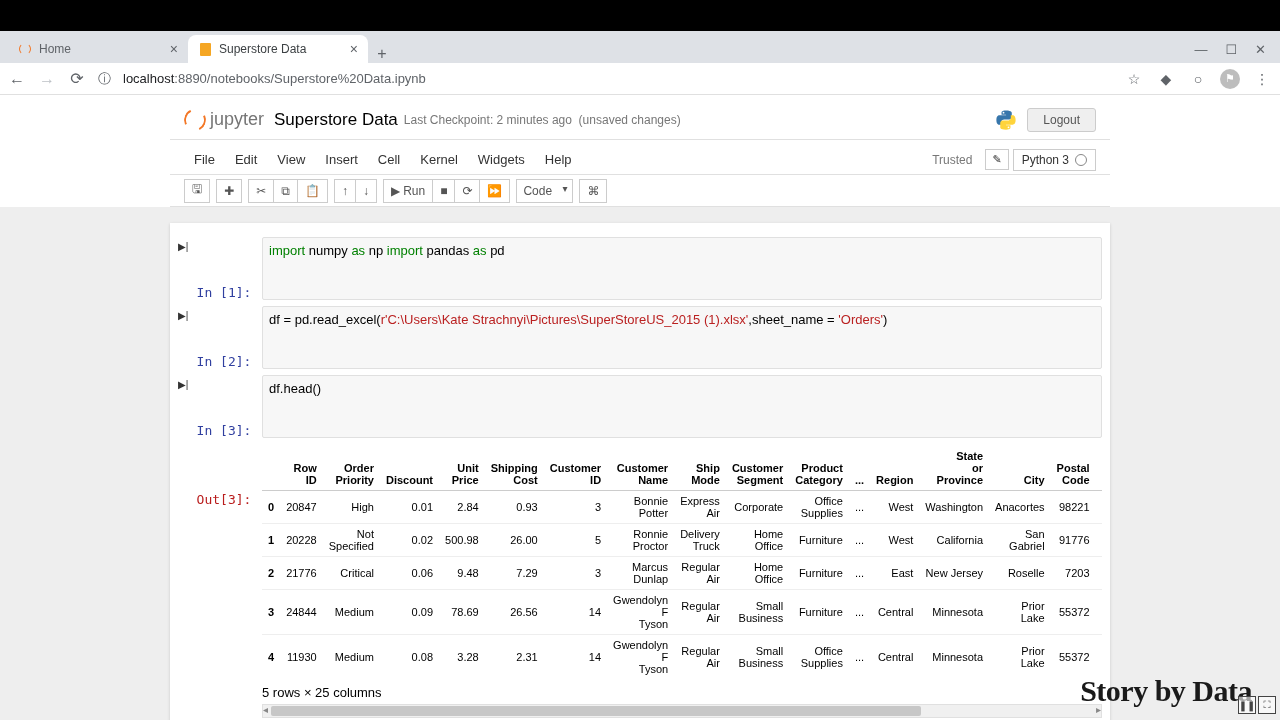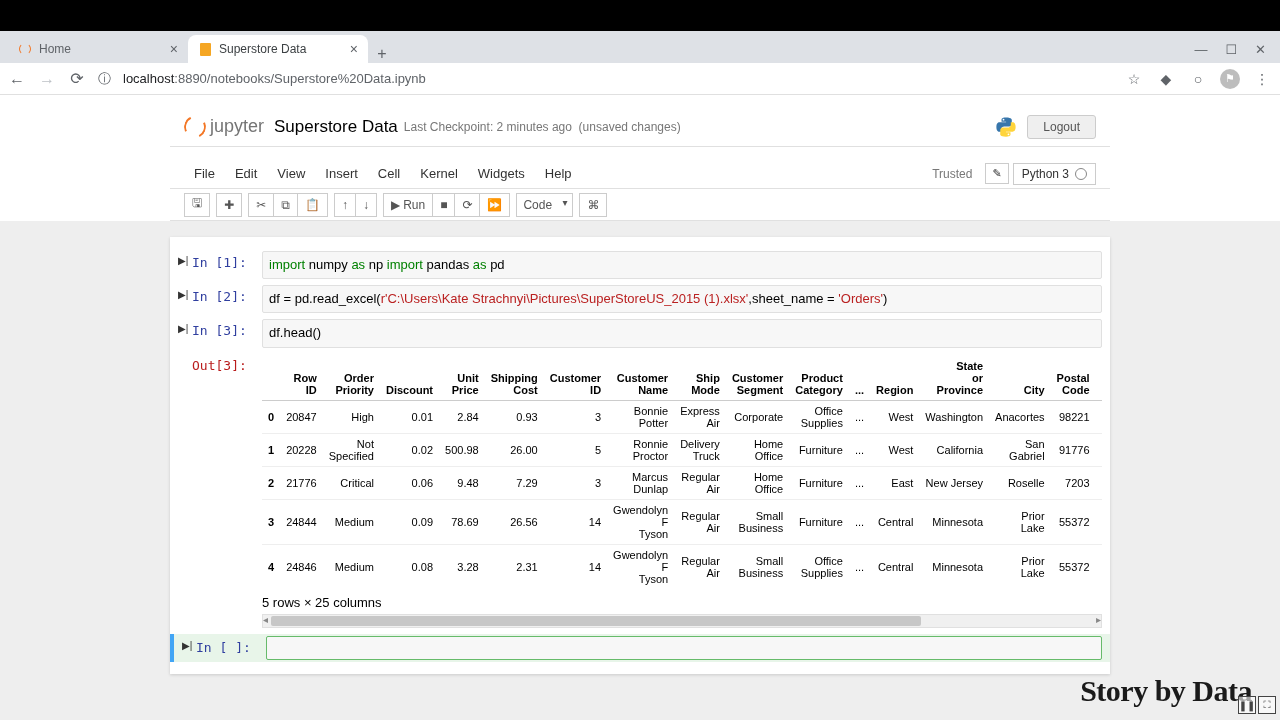--- a/index.html
+++ b/index.html
@@ -13,21 +13,21 @@
 .tab-close { font-size: 14px; color: #5f6368; }
 .newtab { width: 28px; text-align: center; font-size: 16px; color: #5f6368; }
 .chrome-addr { background: #fff; height: 32px; display: flex; align-items: center; padding: 0 8px; gap: 12px; border-bottom: 1px solid #e0e0e0; }
 .nav-arrow { color: #5f6368; font-size: 16px; width: 18px; text-align: center; }
 .nav-arrow.disabled { color: #bdc1c6; }
 .url-info { font-size: 13px; color: #5f6368; }
 .url-host { color: #202124; }
 .addr-spacer { flex: 1; }
 .addr-icon { color: #5f6368; font-size: 14px; width: 20px; text-align: center; }
 .avatar-circle { width: 20px; height: 20px; border-radius: 50%; background: #bdbdbd; display: flex; align-items: center; justify-content: center; font-size: 11px; color: #fff;}
-.jp-header { height: 40px; display: flex; align-items: center; padding: 0 14px; border-bottom: 1px solid #e0e0e0; margin: 12px auto; width: 940px; }
+.jp-header { height: 40px; display: flex; align-items: center; padding: 0 14px; border-bottom: 1px solid #e0e0e0; margin: 5px auto; width: 940px; }
 .jp-header-wrap, .jp-menu-wrap, .jp-tool-wrap { background: #fff; }
 .jp-logo { display: flex; align-items: center; gap: 4px; font-size: 18px; color: #757575; font-weight: 400; }
 .jp-logo-mark { width: 22px; height: 22px; border: 2px solid #f37726; border-radius: 50%; border-top-color: transparent; border-bottom-color: transparent; transform: rotate(20deg); }
 .jp-title { font-size: 17px; color: #000; margin-left: 10px; }
 .jp-checkpoint { font-size: 12px; color: #777; margin-left: 6px; }
 .jp-header-spacer { flex: 1; }
 .logout-btn { border: 1px solid #ccc; border-radius: 3px; padding: 4px 15px; font-size: 12px; color: #555; margin-left: 10px; }
 .jp-menubar { height: 30px; display: flex; align-items: center; padding: 0 14px; border-bottom: 1px solid #e0e0e0; font-size: 13px; color: #333; width: 940px; margin: 0 auto; justify-content: center; }
 .jp-menu-item { padding: 0 10px; }
 .jp-menu-spacer { flex: 1; }
@@ -42,21 +42,21 @@
 .tbtn.run { gap: 3px; }
 .cell-type-sel { border: 1px solid #ccc; height: 24px; font-size: 12px; padding: 0 20px 0 6px; color: #555; background: #fff; appearance: none; position: relative; }
 .sel-wrap { position: relative; margin-right: 6px; }
 .sel-wrap::after { content: "▾"; position: absolute; right: 6px; top: 4px; font-size: 10px; color: #555; pointer-events: none; }
 .notebook-bg { background: #eee; padding: 16px 0 30px; min-height: 560px; }
 .notebook { background: #fff; width: 940px; margin: 0 auto; box-shadow: 0 1px 3px rgba(0,0,0,.15); padding: 10px 0; }
 .cell { display: flex; padding: 2px 8px; margin: 2px 0; }
 .cell.selected { border-left: 4px solid #42a5f5; background: linear-gradient(to right, #e8f5e9 0, #e8f5e9 0); }
 .cell.selected .input-area { border: 1px solid #66bb6a; }
 .run-arrow { width: 14px; font-size: 10px; color: #333; padding-top: 4px; }
-.prompt { width: 70px; text-align: left; font-family: monospace; font-size: 13px; color: #303f9f; padding: 4px 6px 0 0; white-space: pre; }
+.prompt { width: 70px; text-align: center; font-family: monospace; font-size: 13px; color: #303f9f; padding: 4px 6px 0 0; white-space: pre; margin-top: 44px; }
 .prompt.out { color: #b91c1c; }
 .input-area { flex: 1; background: #f7f7f7; border: 1px solid #e0e0e0; border-radius: 2px; padding: 4px 6px; font-family: monospace; font-size: 13px; line-height: 1.4; min-height: 22px; }
 .input-area.empty { min-height: 24px; }
 .kw { color: #008000; font-weight: normal; }
 .str { color: #ba2121; }
 .output-area { flex: 1; padding: 2px 0; overflow-x: auto; }
 .df-table { border-collapse: collapse; font-size: 11px; }
 .df-table th { font-weight: bold; text-align: right; padding: 4px 6px; border-bottom: 1px solid #ccc; vertical-align: bottom; }
 .df-table td { text-align: right; padding: 4px 6px; border-top: 1px solid #eee; }
 .df-table th:first-child, .df-table td:first-child { font-weight: bold; }
@@ -304,21 +304,21 @@
                 <td>Furniture</td>
                 <td>...</td>
                 <td>Central</td>
                 <td>Minnesota</td>
                 <td>Prior<br>Lake</td>
                 <td>55372</td>
                 <td>2015-<br>05-12</td>
               </tr>
               <tr>
                 <td>4</td>
-                <td>24846</td>
+                <td>11930</td>
                 <td>Medium</td>
                 <td>0.08</td>
                 <td>3.28</td>
                 <td>2.31</td>
                 <td>14</td>
                 <td>Gwendolyn F<br>Tyson</td>
                 <td>Regular<br>Air</td>
                 <td>Small<br>Business</td>
                 <td>Office<br>Supplies</td>
                 <td>...</td>

